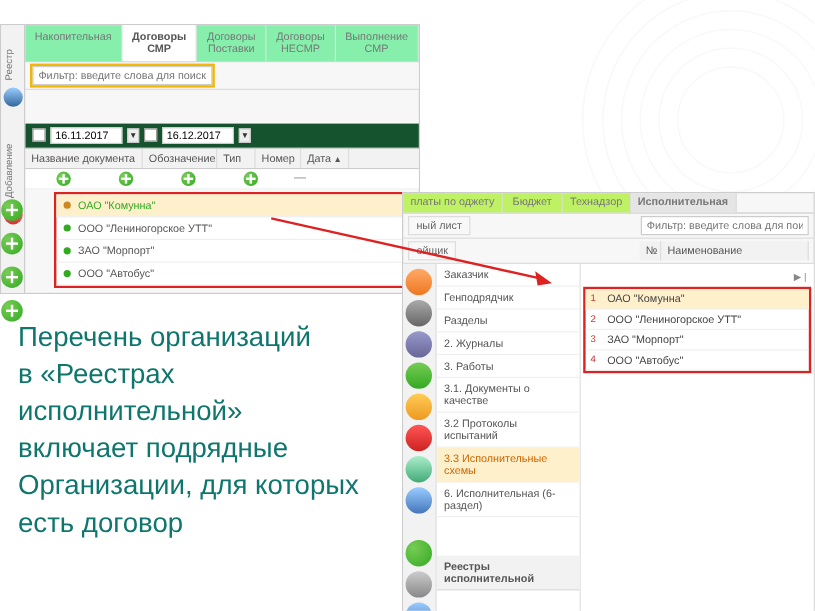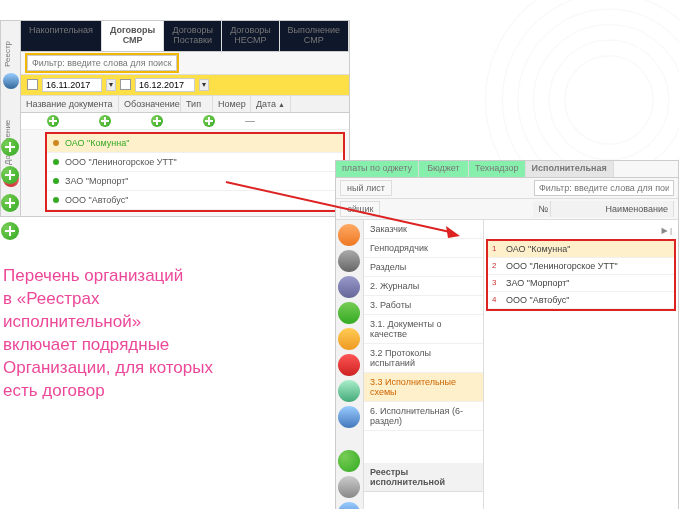--- a/index.html
+++ b/index.html
@@ -21,42 +21,43 @@
     width: 350px;
     border: 1px solid #ccc;
     background: #f7f7f7;
   }
   .tabs-row1 { display: flex; border-bottom: 1px solid #ccc; }
   .tab {
     padding: 5px 8px;
     font-size: 9px;
     color: #777;
     border-right: 1px solid #ddd;
-    background: #0f172a;
+    background: #86efac;
     cursor: pointer;
     text-align: center;
     line-height: 1.1;
   }
   .tab.active { background: #fff; color: #555; font-weight: bold; }
   
   .filter-row {
     display: flex; align-items: center; gap: 4px;
     padding: 3px 6px; background: #f7f7f7;
     border-bottom: 1px solid #ddd;
   }
   .filter-input {
     font-size: 9px; padding: 2px 4px; border: 1px solid #ccc;
     width: 150px; color: #999; background: #fff;
   }
   .filter-input.hl { outline: 2px solid #f2b705; }
   
   .date-row {
     display: flex; align-items: center; gap: 4px;
-    padding: 3px 6px; background: #fde047;
+    padding: 3px 6px; background: #14532d;
     border-bottom: 1px solid #ddd;
+    margin-top: 28px;
   }
   .chk { width: 11px; height: 11px; border: 1px solid #999; background: #fff; cursor: pointer; }
   .date-in { font-size: 9px; padding: 1px 3px; border: 1px solid #ccc; width: 60px; background: #fff; }
   .tiny-btn { width: 10px; height: 12px; border: 1px solid #ccc; background: #eee; font-size: 8px; cursor: pointer; text-align:center; line-height:10px; }
   
   .cols-row {
     display: flex; background: #f2f2f2;
     border-bottom: 1px solid #ccc;
   }
   .col-h {
@@ -119,21 +120,21 @@
   .panel2 {
     position: absolute;
     top: 160px; left: 335px;
     width: 344px;
     border: 1px solid #ccc;
     background: #f7f7f7;
   }
   .tabs-row2 { display: flex; border-bottom: 1px solid #ccc; }
   .tab2 {
     padding: 3px 6px; font-size: 9px; color: #777;
-    border-right: 1px solid #ddd; background: #86efac;
+    border-right: 1px solid #ddd; background: #bef264;
     cursor: pointer; text-align: center; line-height: 1.1;
     min-width: 50px;
   }
   .tab2.active { background: #e5e5e5; font-weight: bold; }
   
   .hdr-row {
     display: flex; align-items: center; padding: 2px 4px;
     border-bottom: 1px solid #ddd; gap: 6px;
   }
   .hdr-part { font-size: 9px; color: #666; padding: 2px 6px;
@@ -165,39 +166,39 @@
     color: #555; cursor: pointer;
   }
   .tree-item.sel { background: #fff0cc; color: #c60; }
   .tree-h { font-size: 9px; padding: 4px 6px; background: #f2f2f2;
     border-bottom: 1px solid #ddd; color: #555; font-weight: bold; margin-top: 32px; }
   
   .p2-right { flex: 1; background: #fff; }
   .tbl-head { display: flex; background: #f2f2f2; border-bottom: 1px solid #ccc; }
   .tbl-h { font-size: 9px; padding: 3px 5px; border-right: 1px solid #ddd; color: #555; }
   .tbl-h.n { width: 18px; text-align:center; }
-  .tbl-h.name { flex: 1; text-align: right; }
+  .tbl-h.name { flex: 1; text-align: left; }
   
   .org-box2 {
     border: 2px solid #d22; margin: 2px;
   }
   .org-row {
     display: flex; font-size: 9px; padding: 3px 4px;
     border-bottom: 1px solid #f0f0f0; align-items: center;
   }
   .org-row.sel { background: #fff0cc; }
   .org-row .n { width: 14px; color: #c33; font-size: 8px; }
   .org-row .nm { flex: 1; color: #444; }
   
   
   .caption {
     position: absolute;
-    top: 265px; left: 3px;
-    font-size: 17px; line-height: 1.35;
-    color: #ec4899;
+    top: 265px; left: 15px;
+    font-size: 23px; line-height: 1.35;
+    color: #0f766e;
   }
   
   
   .arrow-line {
     position: absolute;
     top: 178px; left: 222px;
     width: 238px; height: 62px;
     pointer-events: none;
   }
   

